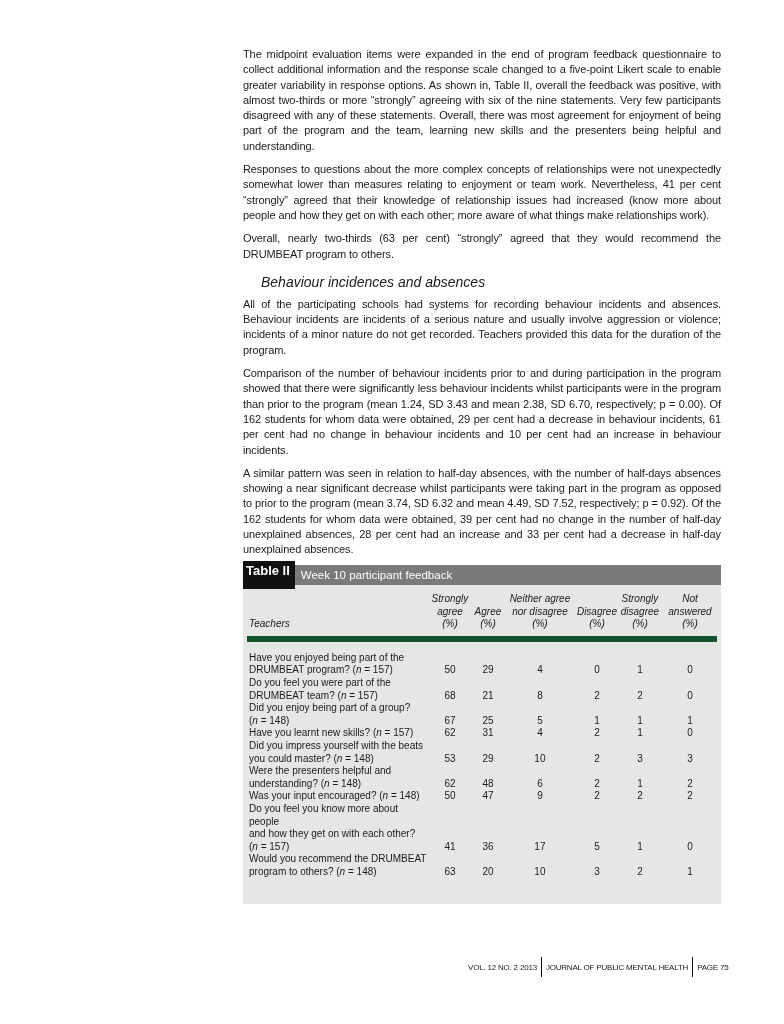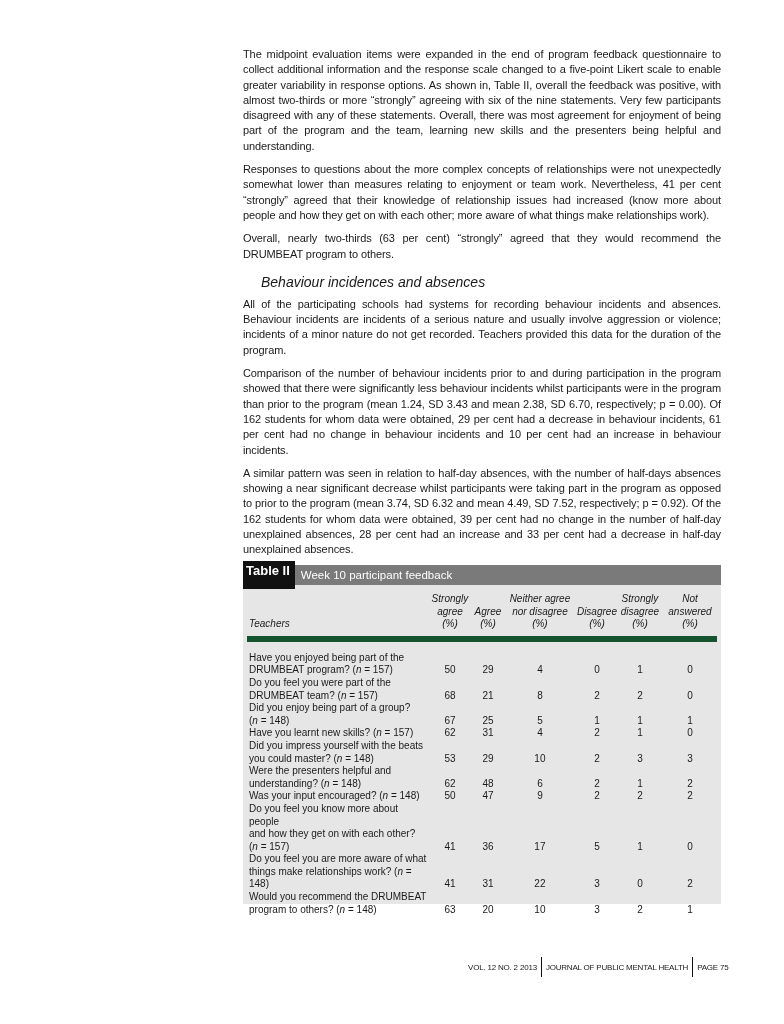--- a/index.html
+++ b/index.html
@@ -131,29 +131,20 @@
         <tr>
           <td class="q">Do you feel you know more about people<br>and how they get on with each other?<br>(<i>n</i> = 157)</td>
           <td>41</td>
           <td>36</td>
           <td>17</td>
           <td>5</td>
           <td>1</td>
           <td>0</td>
         </tr>
         <tr>
-          <td class="q">Do you feel you are more aware of what<br>things make relationships work? (<i>n</i> = 148)</td>
-          <td>41</td>
-          <td>31</td>
-          <td>22</td>
-          <td>3</td>
-          <td>0</td>
-          <td>2</td>
-        </tr>
-        <tr>
           <td class="q">Would you recommend the DRUMBEAT<br>program to others? (<i>n</i> = 148)</td>
           <td>63</td>
           <td>20</td>
           <td>10</td>
           <td>3</td>
           <td>2</td>
           <td>1</td>
         </tr>
       </tbody>
   </table>

